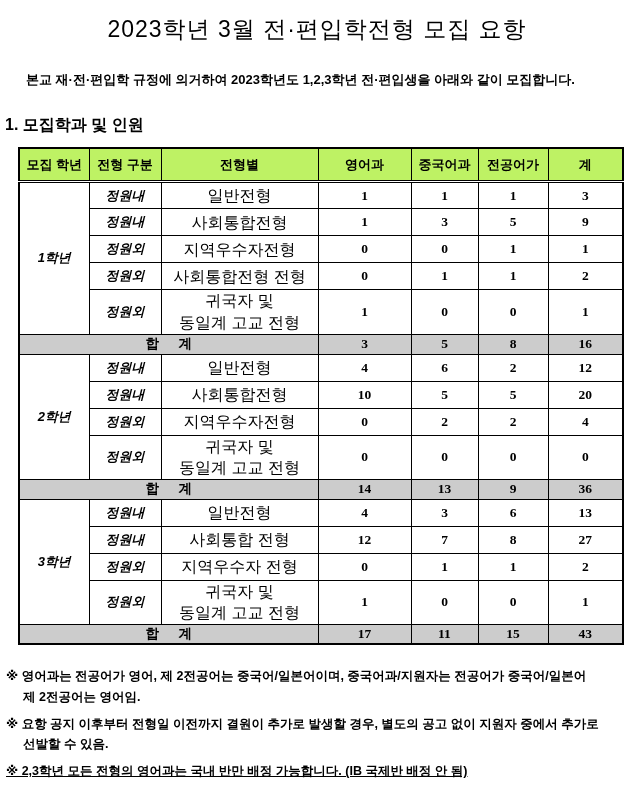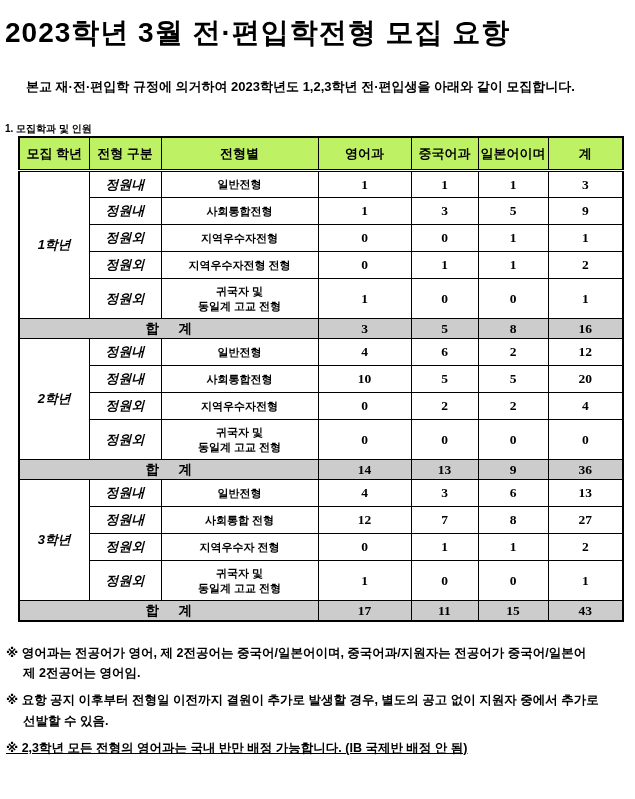--- a/index.html
+++ b/index.html
@@ -3,44 +3,44 @@
 <meta charset="utf-8">
 <style>
   html, body { margin:0; padding:0; background:#fff; }
   .page {
     width:635px; height:799px; box-sizing:border-box;
     padding:10px 6px 0 5px;
     font-family:"Liberation Sans","DejaVu Sans",sans-serif;
     color:#000; background:#fff; overflow:hidden;
   }
   .doc-title {
-    margin:4px 0 0; text-align:left;
-    font-size:28px; font-weight:bold; letter-spacing:1px;
+    margin:4px 0 0; text-align:center;
+    font-size:23px; font-weight:normal; letter-spacing:1px;
   }
   .intro {
     margin:26px 2px 0 3px; font-size:13px; font-weight:bold;
     text-indent:18px; line-height:1.45; word-break:keep-all;
   }
-  .section-heading { margin:25px 0 0 0; font-size:10px; font-weight:bold; }
+  .section-heading { margin:25px 0 11px 0; font-size:16px; font-weight:bold; }
   table.adm {
     border-collapse:collapse; table-layout:fixed;
     width:604px; margin-left:13px;
     border:2px solid #000;
   }
   .adm th, .adm td {
     border:1px solid #000; text-align:center; vertical-align:middle;
     padding:0 2px; box-sizing:border-box; overflow:hidden;
   }
   .adm thead th {
     height:34px; font-size:13px; font-weight:bold;
     border-bottom:3px double #000; background:#bef264;
   }
   td.grade-cell, td.cat-cell { font-weight:bold; font-size:13px;font-style:italic; }
   td.type-cell {
-    font-weight:bold; font-size:11px;
+    font-weight:normal; font-size:16px;
     white-space:pre-line; line-height:1.35;margin-top:28px;
   }
   td.num-cell {
     font-family:"Liberation Serif","DejaVu Serif",serif;
     font-size:13.5px; font-weight:bold;
   }
   tr.data-row td { height:27px; }
   tr.data-row.tall td { height:40px; }
   tr.total-row td { height:20px; }
   td.total-label {
@@ -75,21 +75,21 @@
         <col style="width:70px">
         <col style="width:75px">
     </colgroup>
     <thead>
       <tr>
         <th>모집 학년</th>
         <th>전형 구분</th>
         <th>전형별</th>
         <th>영어과</th>
         <th>중국어과</th>
-        <th>일본어이며</th>
+        <th>전공어가</th>
         <th>계</th>
       </tr>
     </thead>
     <tbody id="table-body">
         <tr class="data-row">
           <td class="grade-cell" rowspan="5">1학년</td>
           <td class="cat-cell">정원내</td>
           <td class="type-cell">일반전형</td>
           <td class="num-cell">1</td>
           <td class="num-cell">1</td>
@@ -107,21 +107,21 @@
         <tr class="data-row">
           <td class="cat-cell">정원외</td>
           <td class="type-cell">지역우수자전형</td>
           <td class="num-cell">0</td>
           <td class="num-cell">0</td>
           <td class="num-cell">1</td>
           <td class="num-cell">1</td>
         </tr>
         <tr class="data-row">
           <td class="cat-cell">정원외</td>
-          <td class="type-cell">지역우수자전형 전형</td>
+          <td class="type-cell">사회통합전형 전형</td>
           <td class="num-cell">0</td>
           <td class="num-cell">1</td>
           <td class="num-cell">1</td>
           <td class="num-cell">2</td>
         </tr>
         <tr class="data-row tall">
           <td class="cat-cell">정원외</td>
           <td class="type-cell">귀국자 및
 동일계 고교 전형</td>
           <td class="num-cell">1</td>

